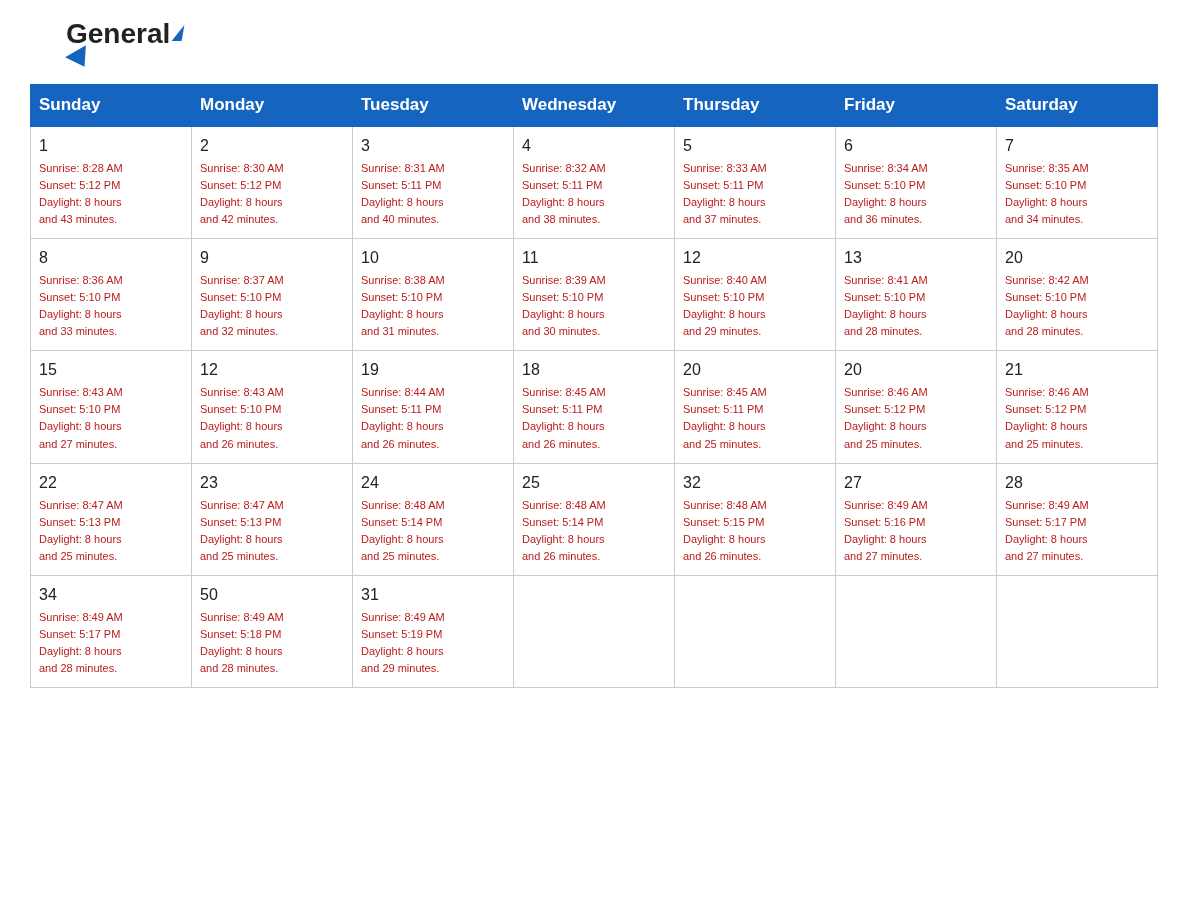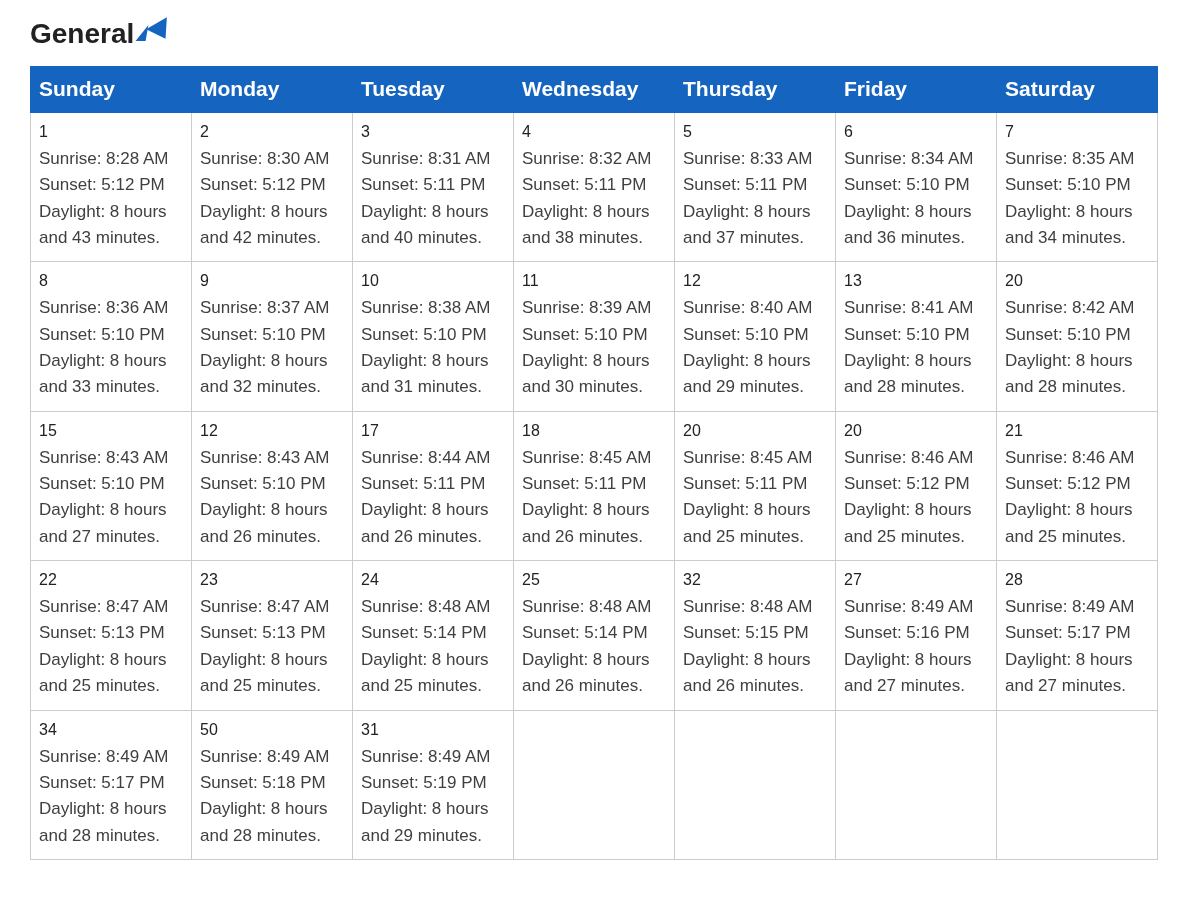--- a/index.html
+++ b/index.html
@@ -12,22 +12,23 @@
       padding: 20px 30px;
     }
     .header {
       display: flex;
       justify-content: space-between;
       align-items: flex-start;
       margin-bottom: 18px;
     }
     .logo {
       display: flex;
-      flex-direction: row;
+      flex-direction: column;
       align-items: flex-start;
+      margin-left: 36px;
     }
     .logo-general {
       font-size: 28px;
       font-weight: bold;
       color: #222;
       line-height: 1;
     }
     .logo-blue {
       font-size: 28px;
       font-weight: bold;
@@ -63,21 +64,21 @@
       margin-top: 4px;
     }
     table {
       width: 100%;
       border-collapse: collapse;
       table-layout: fixed;
     }
     thead tr th {
       background: #1565C0;
       color: #fff;
-      font-size: 21px;
+      font-size: 17px;
       font-weight: bold;
       padding: 10px 8px;
       text-align: left;
       border: 1px solid #1565C0;
     }
     tbody tr td {
       vertical-align: top;
       padding: 7px 8px 10px 8px;
       border: 1px solid #ccc;
       font-size: 13.5px;
@@ -85,22 +86,22 @@
       min-height: 90px;
       height: 110px;
     }
     tbody tr td .day-num {
       font-size: 16px;
       font-weight: normal;
       display: block;
       margin-bottom: 2px;
     }
     tbody tr td .day-info {
-      font-size: 17px;
-      color: #404040;
+      font-size: 11px;
+      color: #b91c1c;
       line-height: 1.55;
     }
     tbody tr:nth-child(odd) td {
       background: #fff;
     }
     tbody tr:nth-child(even) td {
       background: #fff;
     }
     tbody tr td.empty {
       background: #fff;
@@ -213,21 +214,21 @@
       <tr>
         <td>
         <span class="day-num">15</span>
         <span class="day-info">Sunrise: 8:43 AM<br>Sunset: 5:10 PM<br>Daylight: 8 hours<br>and 27 minutes.</span>
       </td>
         <td>
         <span class="day-num">12</span>
         <span class="day-info">Sunrise: 8:43 AM<br>Sunset: 5:10 PM<br>Daylight: 8 hours<br>and 26 minutes.</span>
       </td>
         <td>
-        <span class="day-num">17</span>
+        <span class="day-num">19</span>
         <span class="day-info">Sunrise: 8:44 AM<br>Sunset: 5:11 PM<br>Daylight: 8 hours<br>and 26 minutes.</span>
       </td>
         <td>
         <span class="day-num">18</span>
         <span class="day-info">Sunrise: 8:45 AM<br>Sunset: 5:11 PM<br>Daylight: 8 hours<br>and 26 minutes.</span>
       </td>
         <td>
         <span class="day-num">20</span>
         <span class="day-info">Sunrise: 8:45 AM<br>Sunset: 5:11 PM<br>Daylight: 8 hours<br>and 25 minutes.</span>
       </td>

